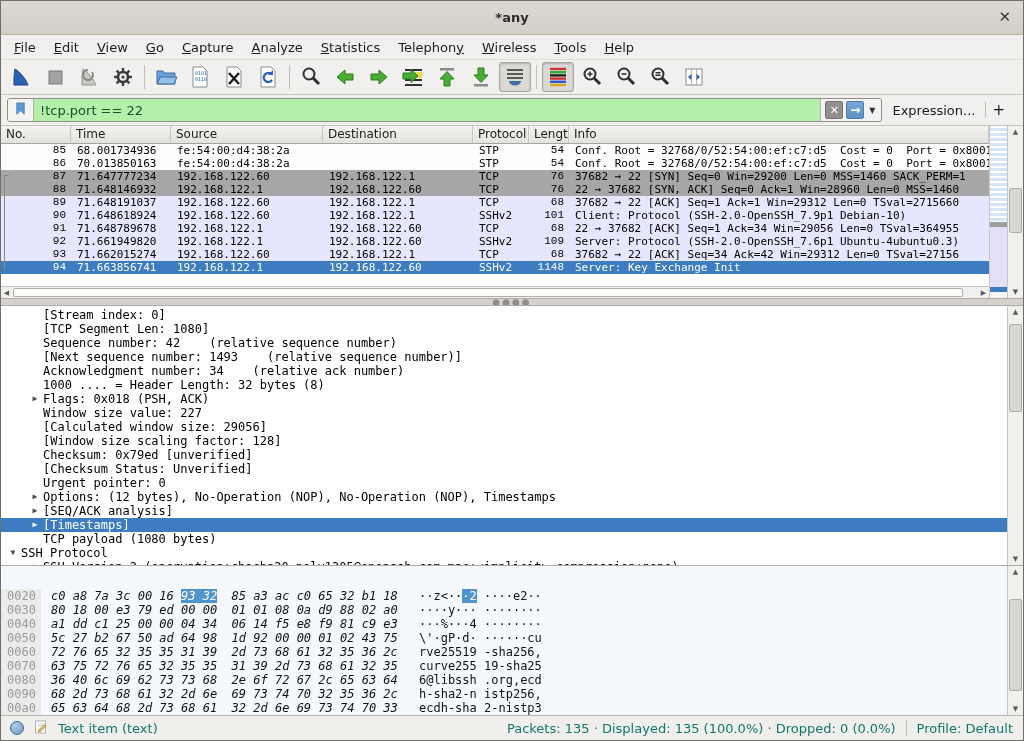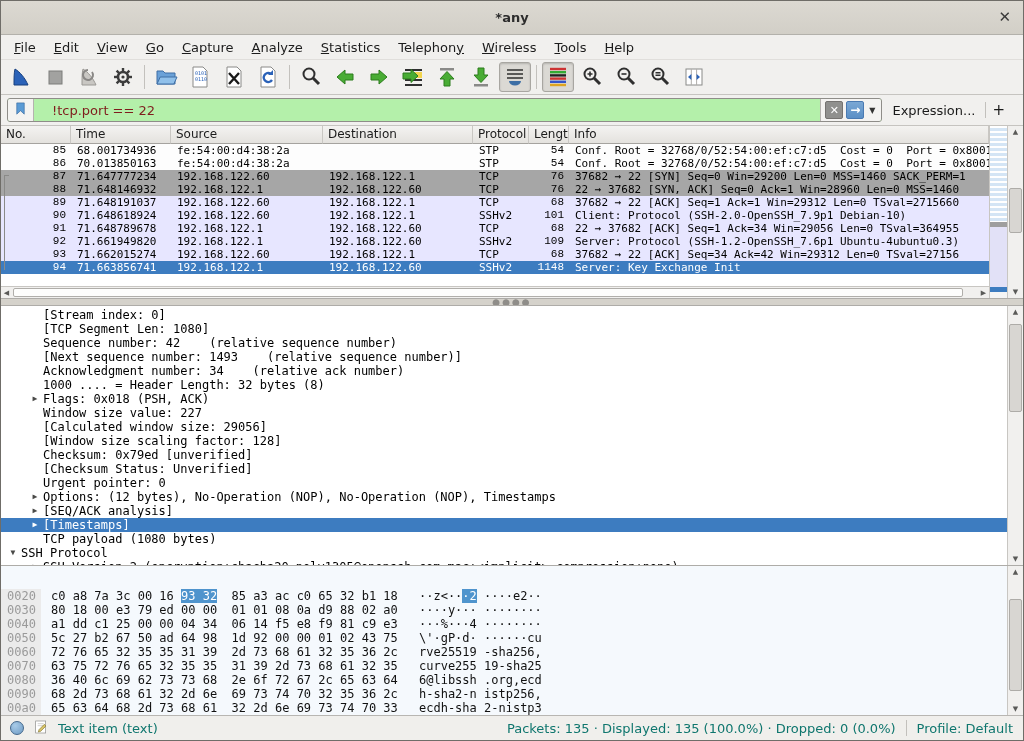--- a/index.html
+++ b/index.html
@@ -60,21 +60,21 @@
   #filterbox {
     flex:1; height:24px; border:1px solid #8f8d89; border-radius:3px;
     background:var(--filter-green); display:flex; align-items:stretch; overflow:hidden;
   }
   #bookmarkbtn {
     width:26px; background:#f4f3f1; border-right:1px solid #b5b3af;
     display:flex; align-items:center; justify-content:center;
   }
   #filterinput {
     flex:1; border:0; outline:0; background:transparent;
-    font-family:"DejaVu Sans", sans-serif; font-size:13px; color:#7f1d1d; padding:4px 6px;margin-left:12px;
+    font-family:"DejaVu Sans", sans-serif; font-size:13px; color:#14532d; padding:4px 6px;
   }
   #filterctrls { display:flex; align-items:center; gap:3px; background:#f4f3f1;
     border-left:1px solid #b5b3af; padding:0 4px; }
   .fbtn { width:18px; height:18px; border-radius:2px; display:flex; align-items:center;
     justify-content:center; font-size:11px; font-weight:bold; color:#fff; }
   #clearbtn { background:#90908e; border:1px solid #757371; }
   #applybtn { background:linear-gradient(#7aa7d4,#5b8fc6); border:1px solid #4a7ab2; font-size:12px; }
   #filtercaret { font-size:8px; color:#333; padding:0 2px; }
   .fblabel { font-size:13px; color:#1a1a1a; margin:0 10px; white-space:nowrap; }
   .fbsep { width:1px; height:16px; background:#c2c0bc; }
@@ -129,21 +129,21 @@
     white-space:pre; color:#000; display:flex; align-items:center; }
   .darr { width:16px; flex:0 0 16px; text-align:center; font-size:8px; color:#4a4a48; }
   .dline.sel { background:var(--sel); color:#fff; }
   .dline.sel .darr { color:#fff; }
 
   
   #hexpane { height:150px; flex:0 0 150px; background:#f5f9fd; border-top:1px solid #aeaca8; display:flex; }
   #hexlines { flex:1; overflow:hidden; padding-top:3px;margin-top:20px; }
   .hxrow { height:14px; display:flex; font-family:"DejaVu Sans Mono", monospace; font-size:12px; line-height:14px; }
   .hxoff { width:40px; flex:0 0 40px; background:#ebebeb; color:#9a9a9a; padding-left:6px; margin-right:10px; }
-  .hxhex { width:356px; flex:0 0 356px; white-space:pre; color:#111; }
+  .hxhex { width:356px; flex:0 0 356px; white-space:pre; color:#111;font-style:italic; }
   .hxascii { white-space:pre; color:#111; margin-left:12px; }
   .hl { background:var(--hex-hl); color:#fff; }
 
   
   #statusbar {
     height:25px; flex:0 0 25px; background:#f0efec; border-top:1px solid #b8b6b2;
     display:flex; align-items:center; font-size:13px; color:#0f766e;
   }
   #sbleft { display:flex; align-items:center; gap:9px; padding-left:9px; flex:1; }
   #expertdot { width:14px; height:14px; border-radius:50%;
@@ -461,21 +461,21 @@
           <div class="pcell r">68</div>
           <div class="pcell">22 → 37682 [ACK] Seq=1 Ack=34 Win=29056 Len=0 TSval=364955</div>
         </div>
         <div class="plrow tcp" style="grid-template-columns: 70px 100px 152px 150px 56px 40px 1fr;">
           <div class="pcell r">92</div>
           <div class="pcell">71.661949820</div>
           <div class="pcell">192.168.122.1</div>
           <div class="pcell">192.168.122.60</div>
           <div class="pcell">SSHv2</div>
           <div class="pcell r">109</div>
-          <div class="pcell">Server: Protocol (SSH-1.2-OpenSSH_7.6p1 Ubuntu-4ubuntu0.3)</div>
+          <div class="pcell">Server: Protocol (SSH-2.0-OpenSSH_7.6p1 Ubuntu-4ubuntu0.3)</div>
         </div>
         <div class="plrow tcp" style="grid-template-columns: 70px 100px 152px 150px 56px 40px 1fr;">
           <div class="pcell r">93</div>
           <div class="pcell">71.662015274</div>
           <div class="pcell">192.168.122.60</div>
           <div class="pcell">192.168.122.1</div>
           <div class="pcell">TCP</div>
           <div class="pcell r">68</div>
           <div class="pcell">37682 → 22 [ACK] Seq=34 Ack=42 Win=29312 Len=0 TSval=27156</div>
         </div>

